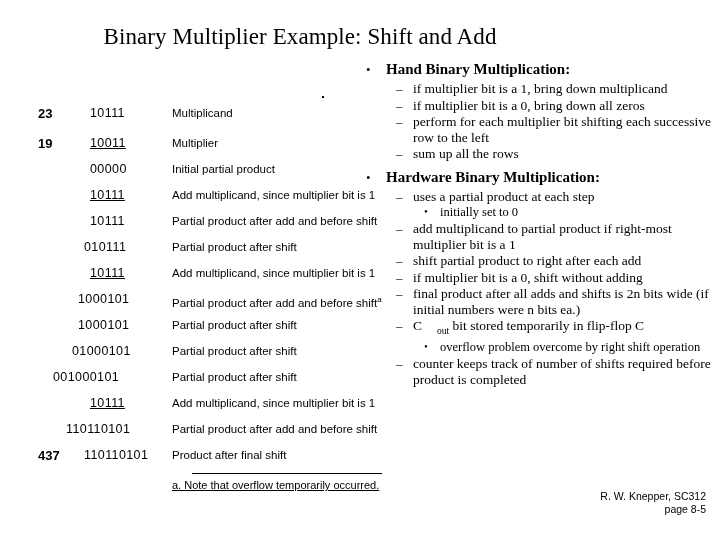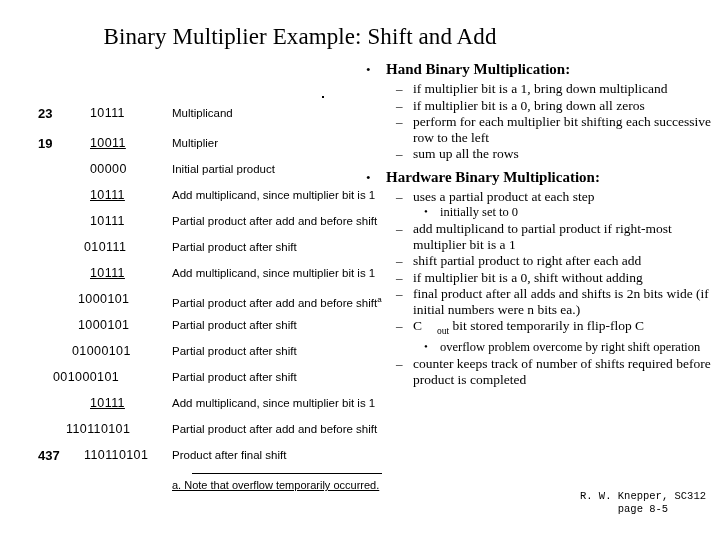--- a/index.html
+++ b/index.html
@@ -149,24 +149,24 @@
     font-size: 9.5px;
     vertical-align: sub;
     margin-left: 15px;
   }
 
   
   .footer {
     position: absolute;
     right: 14px;
     bottom: 24px;
-    text-align: center;
+    text-align: right;
     font-size: 10.5px;
     line-height: 13px;
-    font-family: Liberation Mono, monospace;
+    font-family: Liberation Sans, sans-serif;
   }
 </style>
 </head>
 <body>
 
 <div id="slide">
 
   <div class="slide-title">Binary Multiplier Example:  Shift and Add</div>
 
   <div class="figure">

